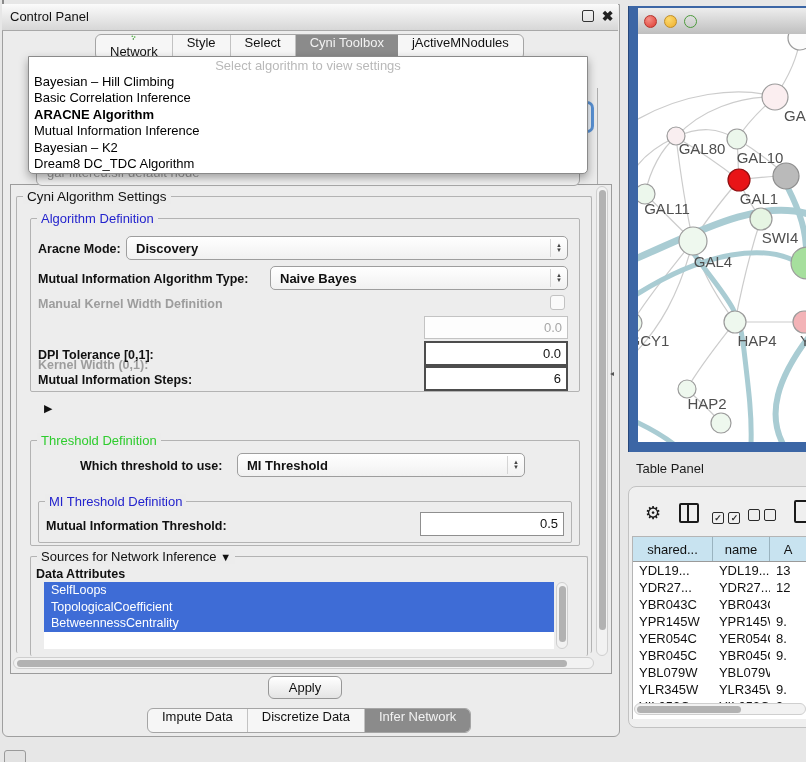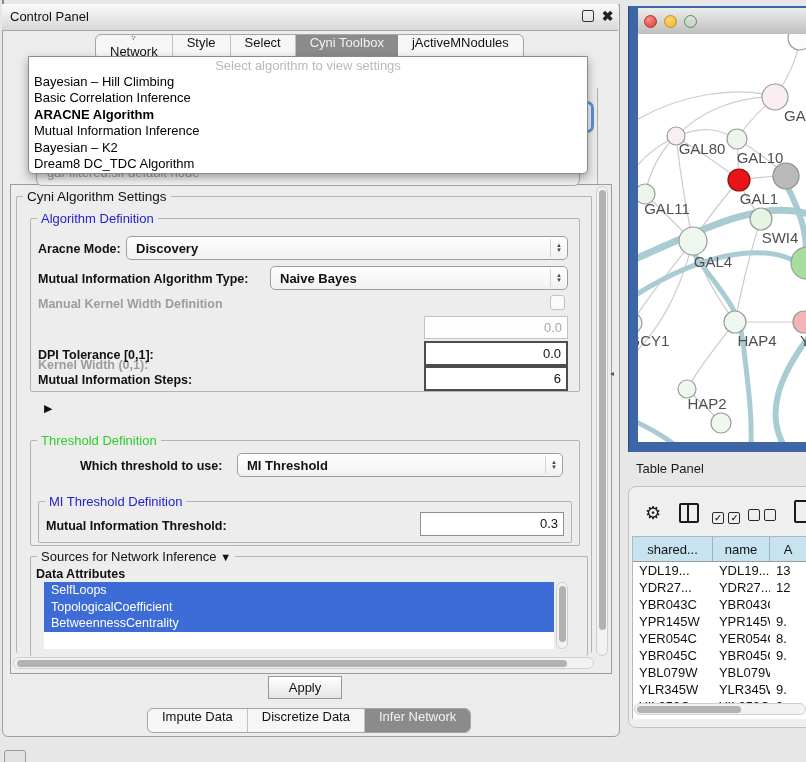--- a/index.html
+++ b/index.html
@@ -53,21 +53,21 @@
   .tinput.strong{border:2px solid #4d4d4d;}
   .tinput.dis{border:1px solid #c3c3c3;color:#a7a7a7;background:#fdfdfd;}
   .chk{width:13px;height:13px;border:1px solid #c2c2c2;border-radius:3px;background:#fafafa;}
   .arrow{font-size:11px;color:#111;}
   
   .attrlist{background:#fff;border:0;overflow:hidden;}
   .attrlist .li{height:16.5px;line-height:16.5px;background:#3e6cd6;color:#fff;
                 font-size:12.5px;padding-left:7px;}
   .sb-track{background:#f2f2f2;border:1px solid #cfcfcf;border-radius:6px;box-sizing:border-box;}
   .sb-thumb{position:absolute;background:#b2b2b2;border-radius:4px;}
-  .btn{background:linear-gradient(#ffffff,#e4e4e4);border:1px solid #979797;border-radius:0;
+  .btn{background:linear-gradient(#ffffff,#e4e4e4);border:1px solid #979797;border-radius:6px;
        font-size:13px;text-align:center;}
   
   .netwin-frame{left:628px;top:6px;width:178px;height:446px;background:#3c66a5;
                 border-left:1px solid #27477a;}
   .nettitle{left:638px;top:8px;width:168px;height:26px;
             background:linear-gradient(#ededed,#bfbfbf);border-bottom:1px solid #8f8f8f;}
   .light{position:absolute;top:7px;width:13px;height:13px;border-radius:50%;box-sizing:border-box;}
   .canvas{left:638px;top:34px;width:168px;height:408px;background:#fff;overflow:hidden;}
   
   .tp-title{font-size:13px;color:#1c1c1c;}
@@ -189,32 +189,32 @@
 
   <div class="abs" style="left:36px;top:400px;font-size:13px;">
     <span></span>
     <span class="arrow" style="margin-left:8px;">▶</span>
   </div>
 
   <div class="abs group" style="left:30px;top:440px;width:548px;height:104px;">
     <span class="gtitle green">Threshold Definition</span>
   </div>
   <div class="abs lbl" style="left:80px;top:459px;">Which threshold to use:</div>
-  <div class="abs combo" style="left:237px;top:453px;width:326px;height:24px;">
+  <div class="abs combo" style="left:237px;top:453px;width:288px;height:24px;">
     <span class="val">MI Threshold</span>
     <span class="stepper">
         <span>▲</span>
         <span>▼</span>
       </span>
   </div>
   <div class="abs group" style="left:38px;top:501px;width:532px;height:40px;">
     <span class="gtitle blue">MI Threshold Definition</span>
   </div>
   <div class="abs lbl" style="left:46px;top:519px;">Mutual Information Threshold:</div>
-  <div class="abs tinput" style="left:420px;top:512px;width:144px;height:24px;">0.3</div>
+  <div class="abs tinput" style="left:420px;top:512px;width:144px;height:24px;">0.5</div>
 
   <div class="abs group" style="left:30px;top:556px;width:556px;height:99px;border-bottom:none;">
     <span class="gtitle">
       <span>Sources for Network Inference</span>
       <span class="arrow">▼</span>
     </span>
   </div>
   <div class="abs lbl" style="left:36px;top:567px;">Data Attributes</div>
   <div class="abs attrlist" style="left:44px;top:582px;width:510px;height:67px;" id="attrList">
       <div class="li">SelfLoops</div>

